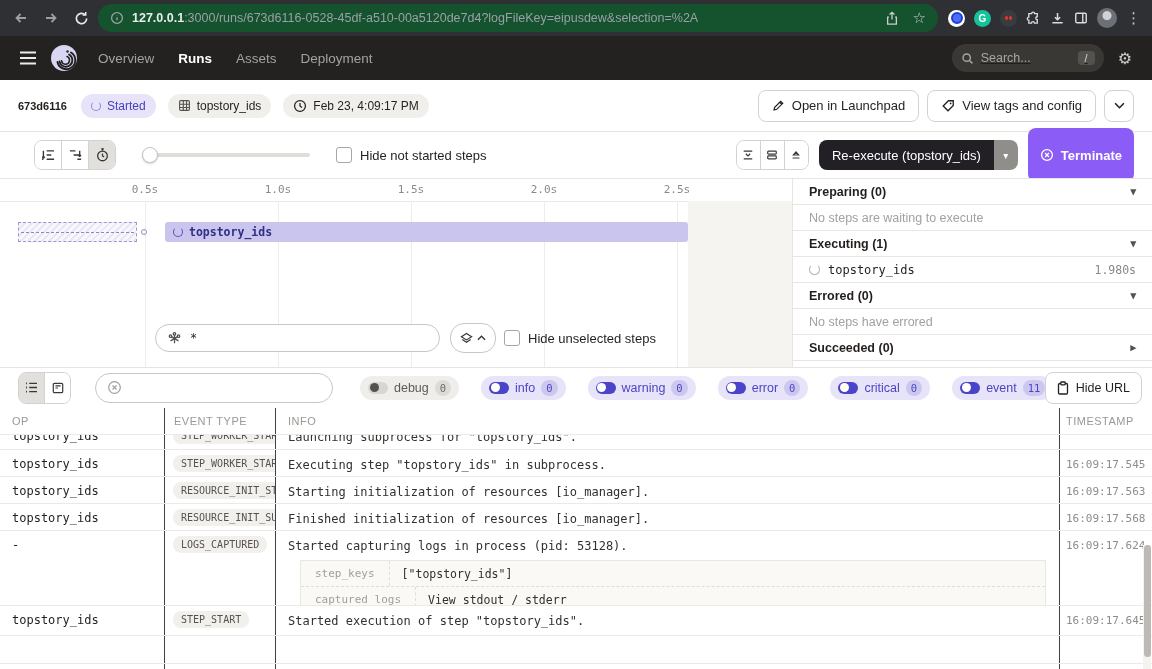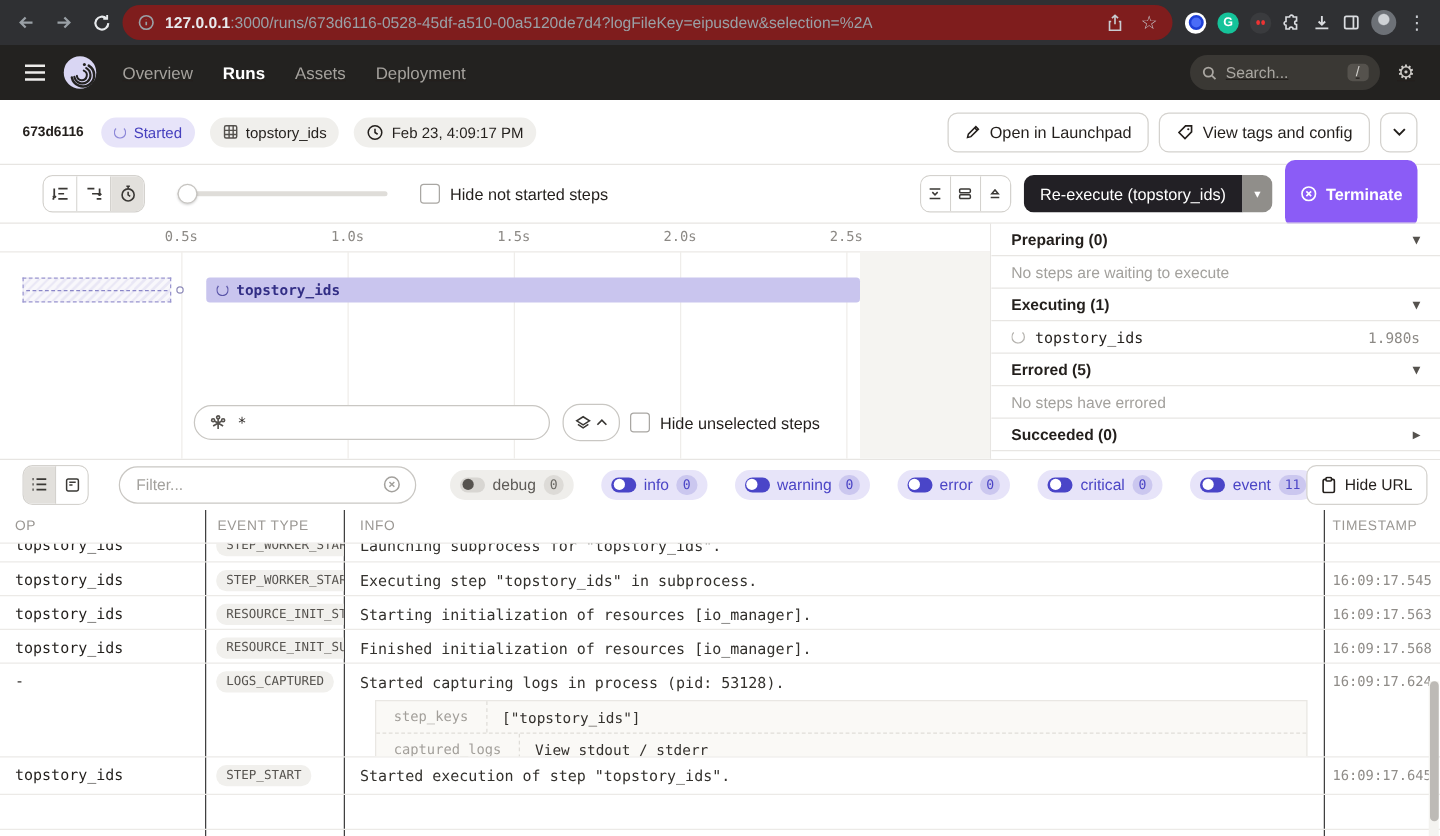--- a/index.html
+++ b/index.html
@@ -7,21 +7,21 @@
        font-family:"Liberation Sans",sans-serif;color:#231F1C;font-size:13px;}
   .mono{font-family:"DejaVu Sans Mono",monospace;}
   svg{display:block;}
 
   
   .chrome{position:absolute;top:0;left:0;right:0;height:36px;background:#2F3033;
           display:flex;align-items:center;padding:0 8px;box-sizing:border-box;}
   .chrome .nbtn{width:26px;height:26px;border-radius:13px;display:flex;align-items:center;
                 justify-content:center;color:#9AA0A6;margin-right:4px;}
   .chrome .nbtn.lit{color:#E8EAED;}
-  .urlpill{height:28px;width:840px;background:#7f1d1d;border-radius:14px;display:flex;
+  .urlpill{height:28px;width:840px;background:#14532d;border-radius:14px;display:flex;
            align-items:center;padding:0 12px;box-sizing:border-box;gap:8px;}
   .urltext{font-size:12.5px;color:#9AA0A6;white-space:nowrap;overflow:hidden;}
   .urltext b{color:#E8EAED;font-weight:700;}
   .pillicons{margin-left:auto;display:flex;gap:14px;color:#C9CCD1;align-items:center;}
   .extrow{display:flex;align-items:center;gap:9px;margin-left:10px;color:#DADCE0;}
   .extdot{width:17px;height:17px;border-radius:50%;display:flex;align-items:center;
           justify-content:center;font-size:10px;font-weight:700;color:#fff;}
   .avatar{width:20px;height:20px;border-radius:50%;
           background:radial-gradient(circle at 50% 38%, #cfd2d6 0 4px, #6d7177 5px 100%);}
   .kebab{color:#C9CCD1;font-size:15px;letter-spacing:0;}
@@ -459,21 +459,21 @@
       <div class="sp-h">
         <span>Executing (1)</span>
         <span class="caret">▾</span>
         </div>
       <div class="sp-step">
         <span class="spin"></span>
         <span class="mono" style="font-size:12px;">topstory_ids</span>
         <span class="dur mono">1.980s</span>
         </div>
       <div class="sp-h">
-        <span>Errored (5)</span>
+        <span>Errored (0)</span>
         <span class="caret">▾</span>
         </div>
       <div class="sp-empty">No steps have errored</div>
       <div class="sp-h">
         <span>Succeeded (0)</span>
         <span class="caret">▸</span>
         </div>
     </div>
   </div>
 
@@ -486,21 +486,20 @@
           </svg>
         </span>
       <span class="cell">
         <svg width="12" height="12" viewBox="0 0 14 14" fill="none" stroke="currentColor" stroke-width="1.4">
             <rect x="1.5" y="1.5" width="11" height="11" rx="1.5"></rect>
             <path d="M4 4.5h6M4 7h3"></path>
           </svg>
         </span>
     </span>
     <span class="filterwrap">
-      <input placeholder="Filter..." style="">
       <span>
         <svg width="15" height="15" viewBox="0 0 16 16" fill="none" stroke="#A3A19D" stroke-width="1.3">
             <circle cx="8" cy="8" r="6.2"></circle>
             <path d="m5.9 5.9 4.2 4.2m0-4.2-4.2 4.2"></path>
           </svg>
         </span>
     </span>
     <span class="chips">
       <span class="chip off">
           <span class="tgl"></span>

